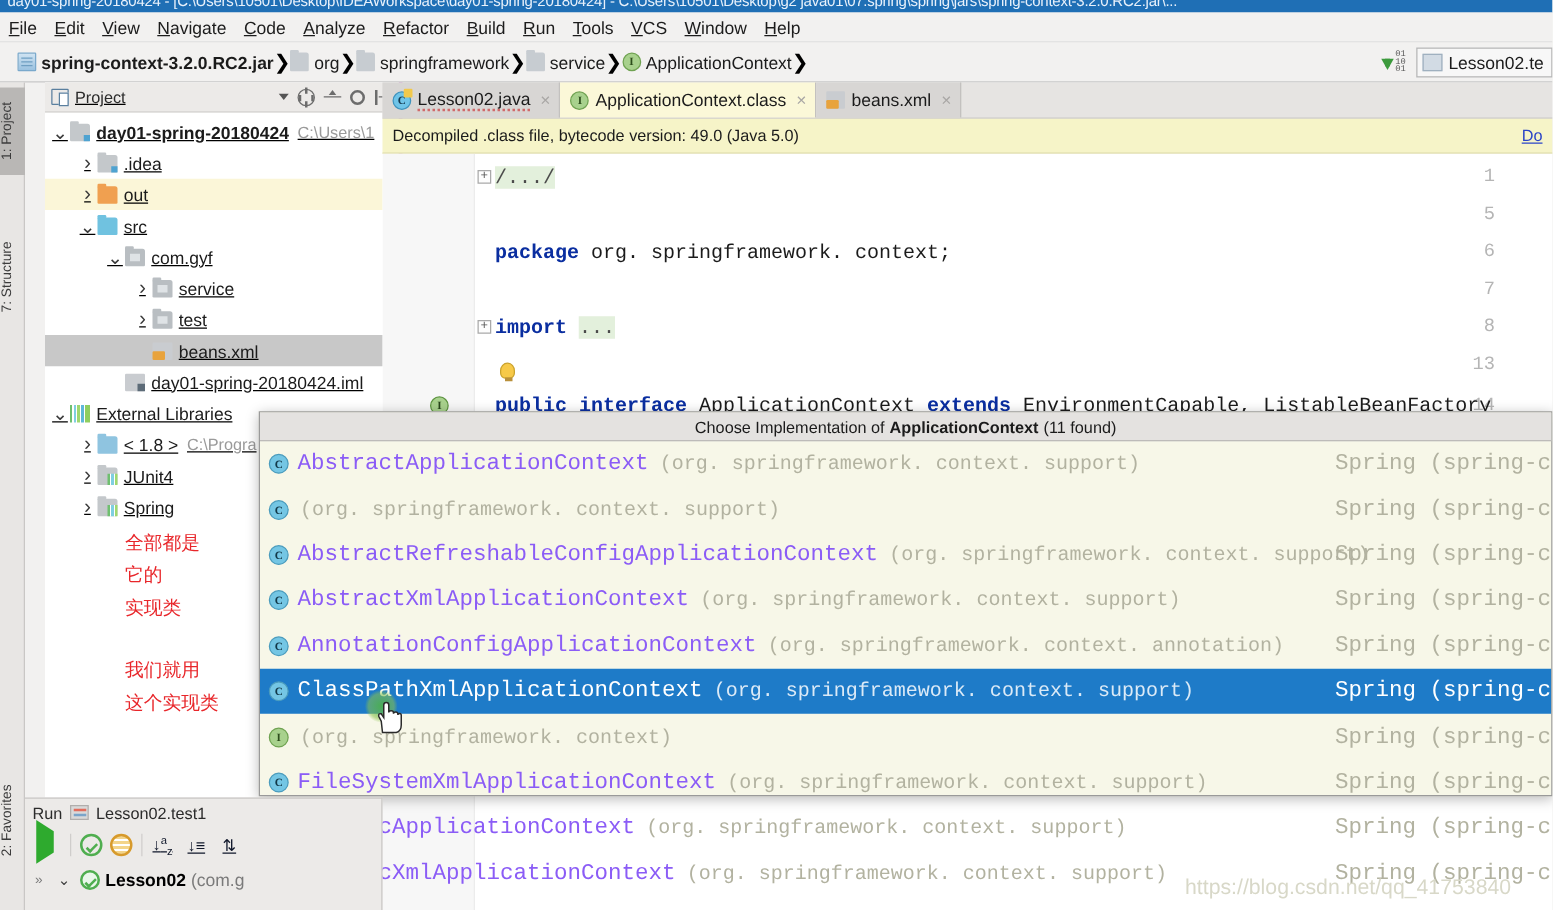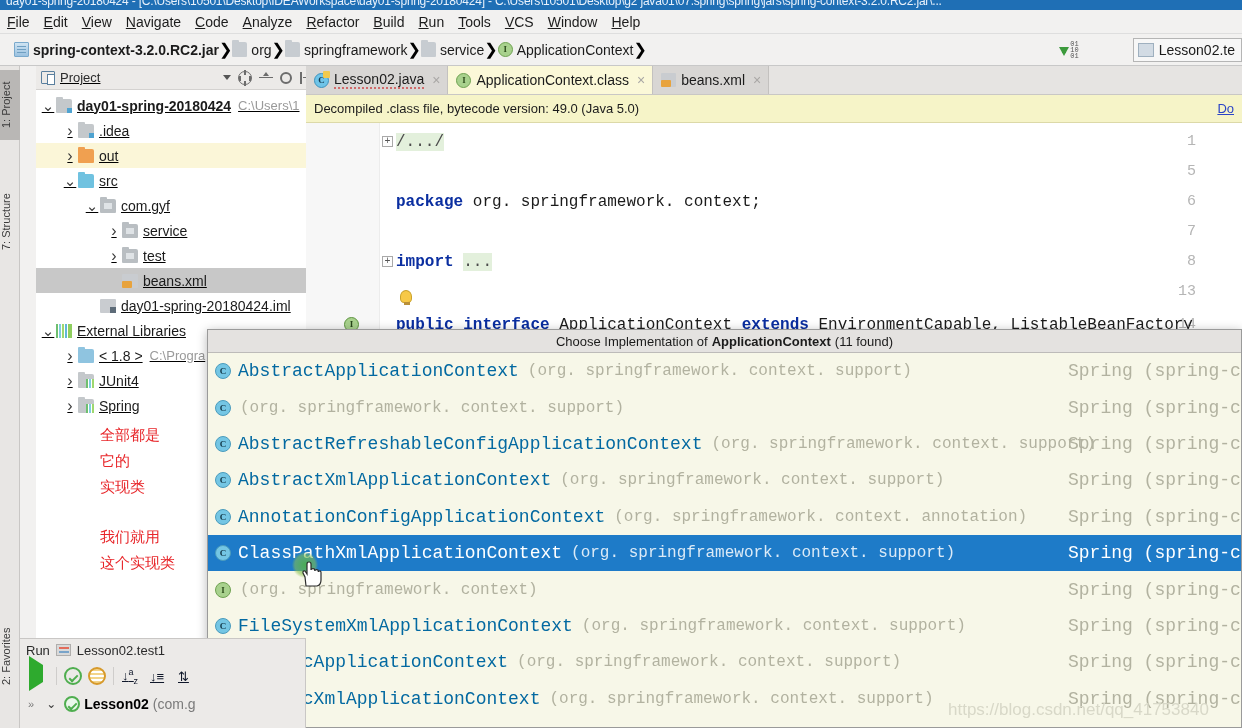--- a/index.html
+++ b/index.html
@@ -44,21 +44,21 @@
   .ico-jar { background: linear-gradient(180deg,#cfe3f2 0%,#9bc2e0 100%); border: 1px solid #7aa9cc; border-radius: 1px; }
   .ico-jar:after { content:""; position:absolute; left:2px; top:3px; width:9px; height:1px; background:#6f9fc2; box-shadow:0 3px 0 #6f9fc2, 0 6px 0 #6f9fc2; }
   .ico-folder { background: #c7ccd1; border-radius: 1px 2px 1px 1px; }
   .ico-folder:before { content:""; position:absolute; left:0; top:-2px; width:7px; height:3px; background:#c7ccd1; border-radius:1px 1px 0 0; }
   .ico-iface {
     width: 15px; height: 15px; border-radius: 50%;
     background: #a8d18d; border: 1px solid #6fa251; color: #2d4d1c;
     font-size: 9px; font-weight: bold; text-align: center; line-height: 13px;
     font-family: "Liberation Serif", serif;
   }
-  .navbar-right { margin-left: auto; display: flex; align-items: center; padding-right: 0px; gap: 46px; }
+  .navbar-right { margin-left: auto; display: flex; align-items: center; padding-right: 0px; }
   .nav-tabicon { width: 16px; height: 14px; background: #d2dbe4; border: 1px solid #9fb0bf; margin-right: 5px; }
   .nav-chip {
     display: flex; align-items: center; border: 1px solid #b5b5b5; background: #f7f7f7;
     padding: 2px 6px 2px 4px; font-size: 14px; color: #1b1b1b; height: 24px;
   }
   .dl-icon { display:flex; align-items:center; margin-right: 8px; }
   .dl-arrow { width:0;height:0;border-left:5px solid transparent;border-right:5px solid transparent;border-top:9px solid #3c9a3c; position:relative; top:2px;}
   .dl-arrow:before{content:"";position:absolute;left:-2px;top:-9px;width:4px;height:6px;background:#3c9a3c;}
   .dl-bits { font-size:7px; line-height:6px; color:#555; font-family:"Liberation Mono",monospace; margin-left:1px; }
 
@@ -190,21 +190,21 @@
   .bulb:after { content:""; position:absolute; left:3px; bottom:-3px; width:6px; height:3px; background:#b9903a; }
   .gutter-iface {
     position: absolute; width: 15px; height: 15px; border-radius: 50%;
     background: #a8d18d; border: 1px solid #5d9440; color: #27451a;
     font-size: 9px; font-weight: bold; text-align: center; line-height: 13px;
     font-family: "Liberation Serif", serif;
   }
 
   
   .popup {
-    position: absolute; left: 207px; top: 329px; width: 1035px; height: 399px;
+    position: absolute; left: 207px; top: 329px; width: 1035px; height: 308px;
     background: #f7f7e8; border: 1px solid #9a9a9a;
     box-shadow: 0 2px 10px rgba(0,0,0,0.28);
   }
   .popup-title {
     height: 23px; background: #e4e2e0; border-bottom: 1px solid #bdbbb9;
     display: flex; align-items: center; justify-content: center;
     font-size: 13px; color: #1b1b1b; gap: 4px;
   }
   .popup-title b { font-weight: bold; }
   .popup-list { position: relative; height: 375px; overflow: hidden; }
@@ -216,21 +216,21 @@
   .prow .cls-ico {
     width: 16px; height: 16px; border-radius: 50%; background: #74c6e4;
     border: 1px solid #4b9cbd; color: #123848; font-size: 9px; font-weight: bold;
     text-align: center; line-height: 14px; font-family: "Liberation Serif", serif; flex: none;
   }
   .prow .if-ico {
     width: 16px; height: 16px; border-radius: 50%; background: #a8d18d;
     border: 1px solid #6fa251; color: #2d4d1c; font-size: 9px; font-weight: bold;
     text-align: center; line-height: 14px; font-family: "Liberation Serif", serif; flex: none;
   }
-  .prow .pname { font-size: 18px; color: #0369a1; padding-left: 7px; }
+  .prow .pname { font-size: 18px; color: #8b5cf6; padding-left: 7px; }
   .prow .ppkg { font-size: 16px; color: #b2b2a0; padding-left: 9px; }
   .prow .plib { position: absolute; right: 0; font-size: 18px; color: #b2b2a0; padding-right: 4px; }
   .prow.sel .pname, .prow.sel .ppkg, .prow.sel .plib { color: #ffffff; }
   .prow.sel .ppkg { color: #dbeaf7; }
   .prow.sel .plib { color: #ffffff; }
   .prow .right-wrap { position: absolute; left: 860px; width: 175px; overflow: hidden; }
 
   
   .cursor { position: absolute; left: 292px; top: 552px; width: 34px; height: 36px; z-index: 30; }
   .cursor .glow { position: absolute; left: 0; top: 0; width: 26px; height: 26px; border-radius: 50%;

